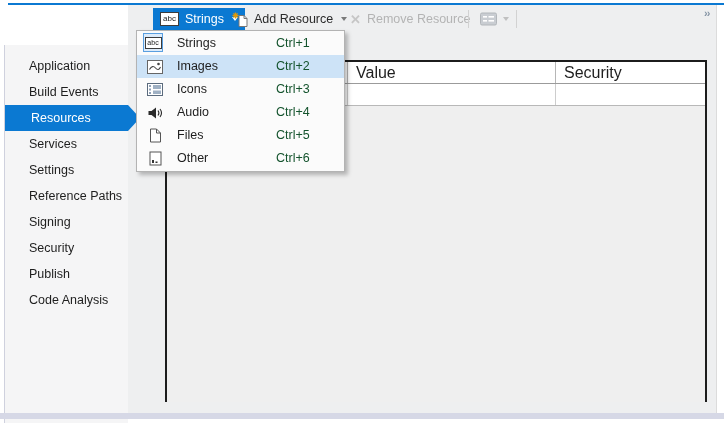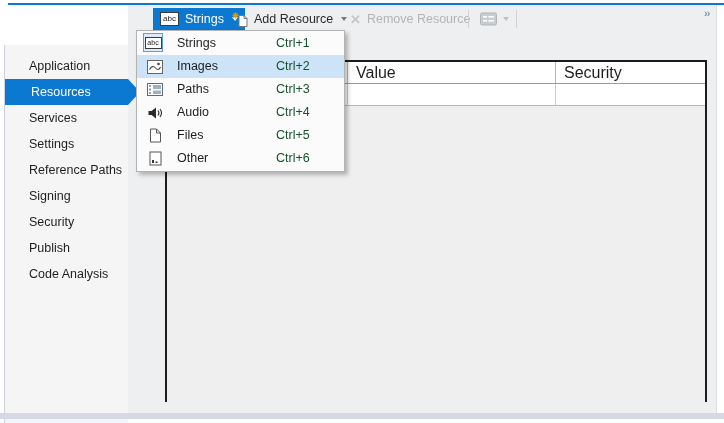--- a/index.html
+++ b/index.html
@@ -98,20 +98,21 @@
 <body>
 
 <div class="screen">
 
   <div class="top-line"></div>
   <div class="main-bg"></div>
   <div class="right-edge-line"></div>
 
   <div class="sidebar">
     <div class="side-item">Application</div>
+    <div class="side-item">Build Events</div>
     <div class="side-item selected">
       <span>Resources</span>
       <span class="sel-arrow"></span>
     </div>
     <div class="side-item">Services</div>
     <div class="side-item">Settings</div>
     <div class="side-item">Reference Paths</div>
     <div class="side-item">Signing</div>
     <div class="side-item">Security</div>
     <div class="side-item">Publish</div>
@@ -217,21 +218,21 @@
       <span class="mi-icon">
         <svg width="16" height="13" viewBox="0 0 16 13">
           <rect x="0.5" y="0.5" width="15" height="12" fill="#ffffff" stroke="#5b6b7d"></rect>
           <rect x="2" y="2" width="2" height="2" fill="#8fa0b5"></rect>
           <rect x="2" y="5.5" width="2" height="2" fill="#8fa0b5"></rect>
           <rect x="2" y="9" width="2" height="2" fill="#8fa0b5"></rect>
           <rect x="6" y="2" width="8" height="4" fill="#9fb0c3"></rect>
           <rect x="6" y="7.5" width="8" height="3.5" fill="#9fb0c3"></rect>
         </svg>
       </span>
-      <span class="mi-label">Paths</span>
+      <span class="mi-label">Icons</span>
       <span class="mi-shortcut">Ctrl+3</span>
     </div>
 
     <div class="menu-item">
       <span class="mi-icon">
         <svg width="16" height="14" viewBox="0 0 16 14">
           <polygon points="1.5,5 4.5,5 9,1.5 9,12.5 4.5,9 1.5,9" fill="#2b2b2b"></polygon>
           <path d="M11 4.5 q1.8 2.5 0 5" fill="none" stroke="#2b2b2b" stroke-width="1.1"></path>
           <path d="M13 3 q3 4 0 8" fill="none" stroke="#2b2b2b" stroke-width="1.1"></path>
         </svg>

